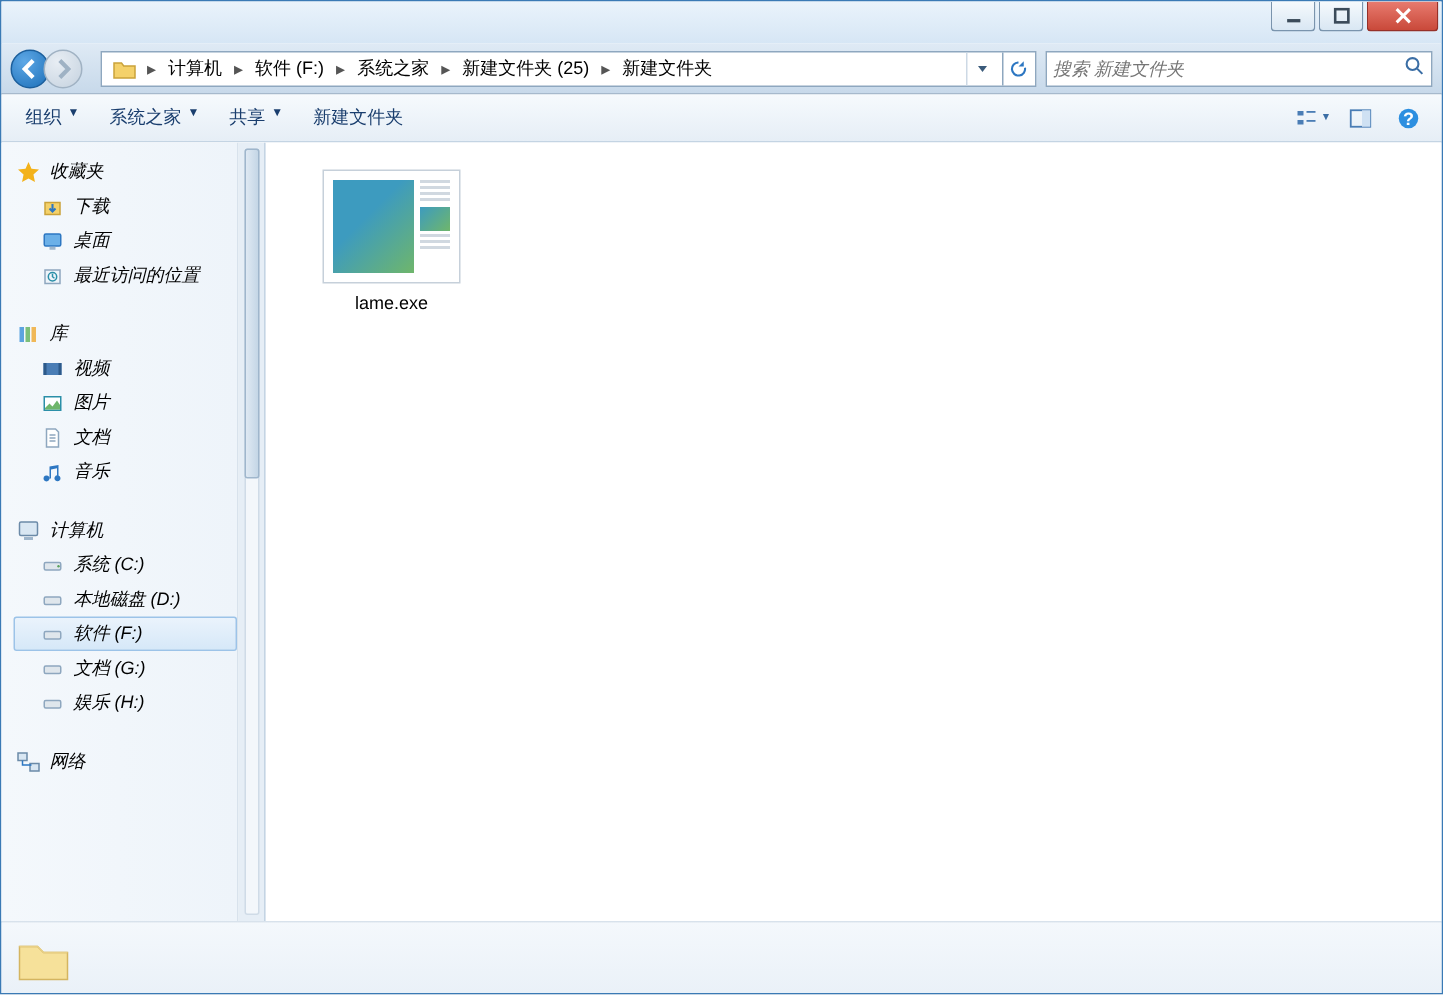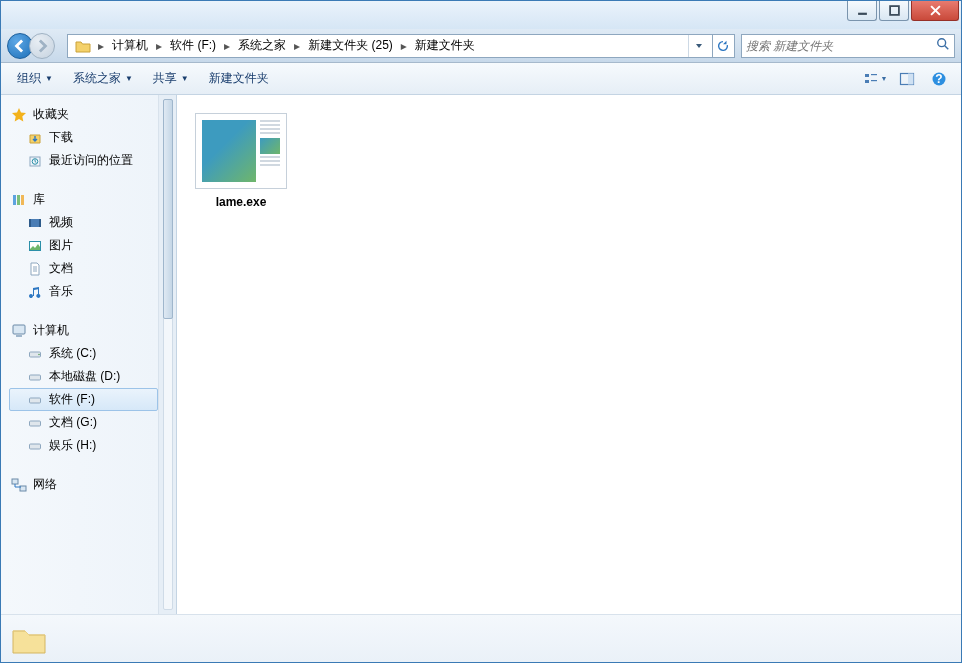--- a/index.html
+++ b/index.html
@@ -68,48 +68,48 @@
     padding: 0 2px;
   }
   .addr-folder-icon { width:18px; height:18px; margin: 0 4px; display:flex; align-items:center; justify-content:center;}
   .crumbs { flex:1; display:flex; align-items:center; overflow:hidden; white-space:nowrap; }
   .crumb { padding: 3px 6px; color:#000; }
   .crumb-sep { color:#555; padding: 0 2px; }
   .addr-right { display:flex; align-items:center; }
   .addr-btn { width:20px; height:22px; display:flex; align-items:center; justify-content:center; border-left:1px solid #cdd9e5;}
   .refresh { border-left:1px solid #8ea7bf; margin-left:4px;}
   .searchbox {
-    width: 214px; height:24px;
+    width: 258px; height:24px;
     background:#fff; border:1px solid #8ea7bf;
     display:flex; align-items:center; padding:0 4px;
   }
   .searchbox input { border:none; outline:none; flex:1; color:#555; font-style:italic; background:transparent;}
   .searchbox .sicon { color:#3b6ea5; }
 
   
   .toolbar {
     height: 32px;
     background: linear-gradient(to bottom, #f6fafd, #e6eef6);
     border-bottom:1px solid #c4d4e3;
     display:flex; align-items:center; padding:0 8px; gap:4px;
   }
-  .tool-item { padding:4px 8px; color:#1a3e6e; display:flex; align-items:center; gap:4px;}
+  .tool-item { padding:4px 8px; color:#1a3e6e; display:flex; align-items:flex-start; gap:4px;}
   .tool-item .dd { font-size:8px; color:#1a3e6e;}
   .tool-spacer { flex:1; }
   .tool-icon-btn { width:28px; height:24px; display:flex; align-items:center; justify-content:center; color:#3b6ea5; }
   .tool-icon-btn.help { color:#1c6fb8; }
   .tool-view-btn { display:flex; align-items:center; }
 
   
   .main { flex:1; display:flex; overflow:hidden; background:#fff; }
   .nav-pane {
     width: 158px; height:100%;
     background: linear-gradient(to right,#f4f8fc,#eef4fa);
     border-right:1px solid #d8e2ec;
-    overflow:hidden; padding:8px 0 8px 8px;
+    overflow:hidden; padding:8px 0 8px 8px;font-style:italic;
   }
   .splitter {
     width: 18px; height:100%;
     background:#e6eef6;
     border-right:1px solid #c4d4e3;
     position:relative;
   }
   .splitter .track {
     position:absolute; left:4px; top:4px; bottom:4px; width:10px;
     background:#f3f7fb; border:1px solid #cfdbe7; border-radius:2px;
@@ -128,22 +128,22 @@
   }
   .tree-item.root { font-weight:normal; }
   .tree-item.child { padding-left:18px;align-items:center; }
   .tree-item.selected {
     background:linear-gradient(to bottom,#eaf3fc,#d6e8f8);
     border:1px solid #9cc3e8; padding:2px 1px 2px 17px;
   }
   .ticon { width:16px; height:16px; display:flex; align-items:center; justify-content:center; }
 
   .content {
-    flex:1; height:100%; padding:14px 6px; overflow:auto;
-    display:flex; align-content:flex-start; flex-wrap:wrap;font-weight:bold;
+    flex:1; height:100%; padding:14px 26px; overflow:auto;
+    display:flex; align-content:flex-start; flex-wrap:wrap;
   }
   .file-item {
     width:100px; text-align:center; margin:4px 8px;
   }
   .file-thumb {
     width:92px; height:76px;
     border:1px solid #c6d0da; background:#fff;
     margin:0 auto 6px; padding:6px;
     display:flex;
   }
@@ -309,20 +309,29 @@
         <div class="tree-item child">
           <span class="ticon c-blue">
               <svg width="14" height="14" viewBox="0 0 14 14">
                 <path d="M2 4h10v8H2Z" fill="#f4d16a" stroke="#caa23a"></path>
                 <path d="M7 5v4M5 8l2 2 2-2" stroke="#2d77c2" stroke-width="1.4" fill="none"></path>
               </svg>
             </span>
           <span>下载</span>
         </div>
         <div class="tree-item child">
+          <span class="ticon c-blue">
+              <svg width="14" height="14" viewBox="0 0 14 14">
+                <rect x="1.5" y="2" width="11" height="8" rx="1" fill="#6bb0e8" stroke="#2d77c2"></rect>
+                <rect x="5" y="10.5" width="4" height="2" fill="#9fb6cc"></rect>
+              </svg>
+            </span>
+          <span>桌面</span>
+        </div>
+        <div class="tree-item child">
           <span class="ticon c-teal">
               <svg width="14" height="14" viewBox="0 0 14 14">
                 <rect x="2" y="3" width="10" height="9" fill="#eef4fa" stroke="#8ea7bf"></rect>
                 <circle cx="7" cy="7.5" r="2.8" fill="none" stroke="#2b8fa8"></circle>
                 <path d="M7 5.5v2l1.3 1" stroke="#2b8fa8" fill="none"></path>
               </svg>
             </span>
           <span>最近访问的位置</span>
         </div>
       </div>

